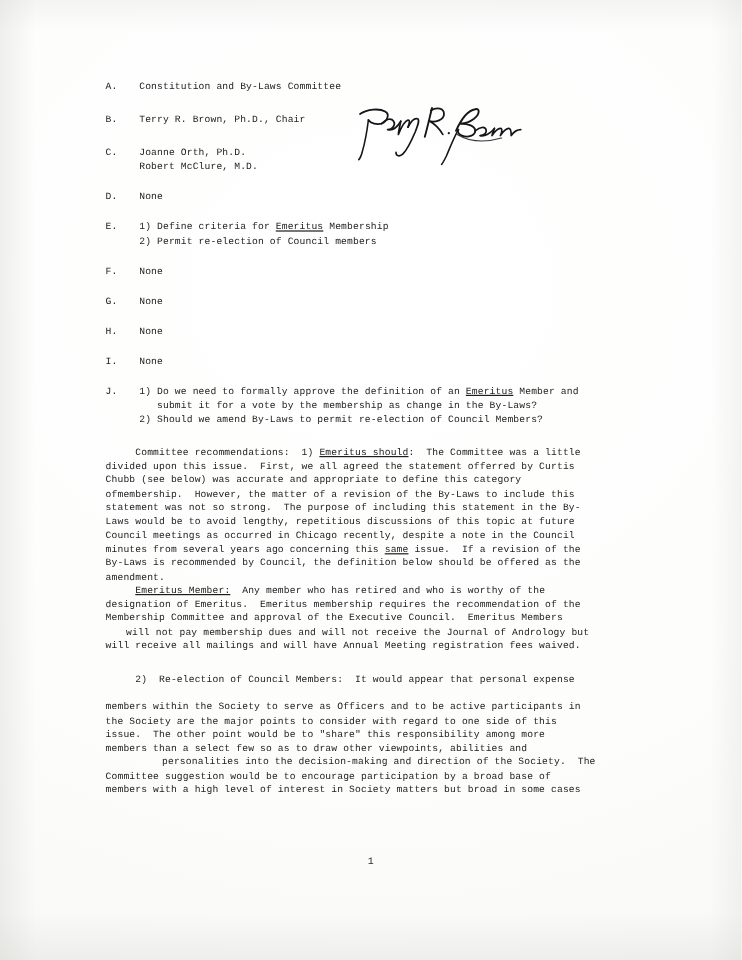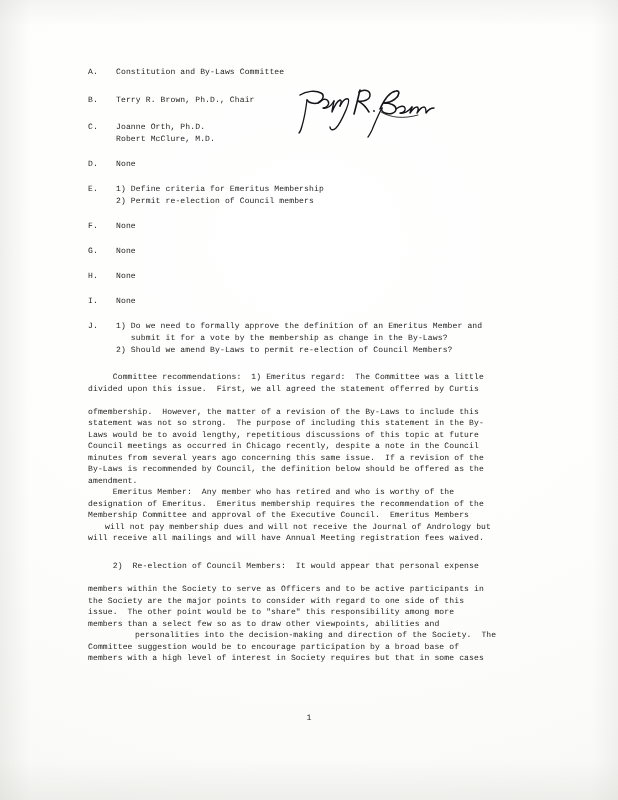--- a/index.html
+++ b/index.html
@@ -78,21 +78,21 @@
     white-space: pre;
   }
 
   
   .para {
     position: absolute;
     white-space: pre;
     left: 88px;
   }
 
-  .u { }
+  .u { text-decoration: underline; }
 
   
   #signature-mark {
     position: absolute;
     left: 296px;
     top: 82px;
     width: 140px;
     height: 56px;
     pointer-events: none;
   }
@@ -185,22 +185,23 @@
     </div>
     <div class="outline-item" style="left:88px; top:333px;">
       <span class="outline-letter"></span>
       <span class="outline-body">   submit it for a vote by the membership as change in the By-Laws?</span>
     </div>
     <div class="outline-item" style="left:88px; top:345px;text-align:center;">
       <span class="outline-letter"></span>
       <span class="outline-body">2) Should we amend By-Laws to permit re-election of Council Members?</span>
     </div>
 
-    <div class="para" style="top:372px;">     Committee recommendations:  1) <span class="u">Emeritus regard</span>:  The Committee was a little</div>
+    <div class="para" style="top:372px;">     Committee recommendations:  1) <span class="u">Emeritus should</span>:  The Committee was a little</div>
     <div class="para" style="top:383.5px;">divided upon this issue.  First, we all agreed the statement offerred by Curtis</div>
+    <div class="para" style="top:395px;">Chubb (see below) was accurate and appropriate to define this category</div>
     <div class="para" style="top:406.5px;">ofmembership.  However, the matter of a revision of the By-Laws to include this</div>
     <div class="para" style="top:418px;">statement was not so strong.  The purpose of including this statement in the By-</div>
     <div class="para" style="top:429.5px;">Laws would be to avoid lengthy, repetitious discussions of this topic at future</div>
     <div class="para" style="top:441px;">Council meetings as occurred in Chicago recently, despite a note in the Council</div>
     <div class="para" style="top:452.5px;">minutes from several years ago concerning this <span class="u">same</span> issue.  If a revision of the</div>
     <div class="para" style="top:464px;">By-Laws is recommended by Council, the definition below should be offered as the</div>
     <div class="para" style="top:475.5px;">amendment.</div>
 
     <div class="para" style="top:487px;">     <span class="u">Emeritus Member:</span>  Any member who has retired and who is worthy of the</div>
     <div class="para" style="top:498.5px;">designation of Emeritus.  Emeritus membership requires the recommendation of the</div>
@@ -208,21 +209,21 @@
     <div class="para" style="top:521.5px;margin-left:17px;">will not pay membership dues and will not receive the Journal of Andrology but</div>
     <div class="para" style="top:533px;">will receive all mailings and will have Annual Meeting registration fees waived.</div>
 
     <div class="para" style="top:561px;">     2)  Re-election of Council Members:  It would appear that personal expense</div>
     <div class="para" style="top:584px;">members within the Society to serve as Officers and to be active participants in</div>
     <div class="para" style="top:595.5px;">the Society are the major points to consider with regard to one side of this</div>
     <div class="para" style="top:607px;">issue.  The other point would be to "share" this responsibility among more</div>
     <div class="para" style="top:618.5px;">members than a select few so as to draw other viewpoints, abilities and</div>
     <div class="para" style="top:630px;padding-left:47px;">personalities into the decision-making and direction of the Society.  The</div>
     <div class="para" style="top:641.5px;">Committee suggestion would be to encourage participation by a broad base of</div>
-    <div class="para" style="top:653px;">members with a high level of interest in Society requires but that in some cases</div>
+    <div class="para" style="top:653px;">members with a high level of interest in Society matters but broad in some cases</div>
 
   </div>
 
   <svg id="signature-mark" viewBox="0 0 140 56">
     <g fill="none" stroke="#15151a" stroke-linecap="round" stroke-linejoin="round">
 
       <path d="M4,13 C10,9 20,8 25,11 C29,13 27,19 22,21 C18,22 13,21 11,18" stroke-width="1.5"></path>
       <path d="M11,18 C10,26 9,34 6,44 C5,48 4,50 3,51" stroke-width="1.3"></path>
 
       <path d="M22,21 C26,17 30,16 32,19 C34,22 31,26 27,26 C31,27 35,24 38,19" stroke-width="1.4"></path>

